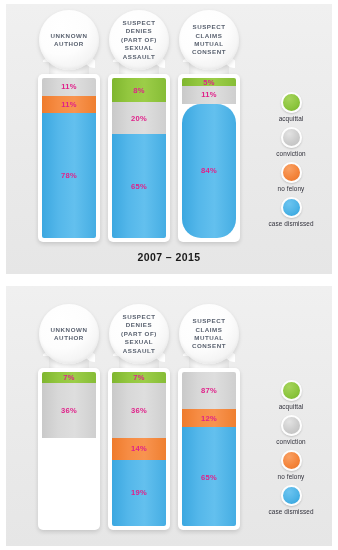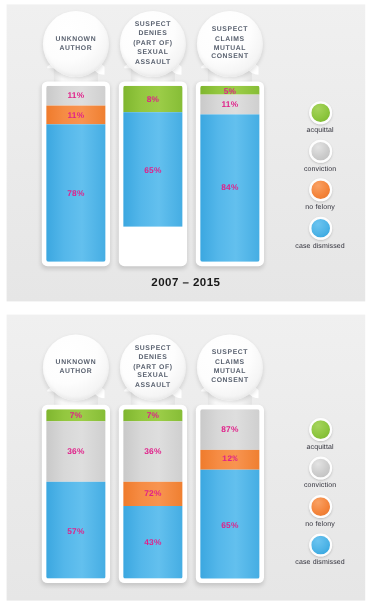--- a/index.html
+++ b/index.html
@@ -207,40 +207,43 @@
       <div class="column col-1">
         <div class="bulb" style="top: 6px;">
           <div class="bulb-label">SUSPECT<br>DENIES<br>(PART OF)<br>SEXUAL<br>ASSAULT</div>
         </div>
         <div class="neck" style="top: 42px; height: 30px;"></div>
         <div class="tube" style="top: 70px; height: 168px;">
           <div class="tube-inner">
             <div class="seg seg-acquittal" style="flex: 0 0 15%;">
               <span class="seg-label">8%</span>
             </div>
+            <div class="seg seg-conviction" style="flex: 0 0 20%;">
+              <span class="seg-label">20%</span>
+            </div>
             <div class="seg seg-dismissed" style="flex: 0 0 65%;">
               <span class="seg-label">65%</span>
             </div>
           </div>
         </div>
       </div>
       <div class="column col-2">
         <div class="bulb" style="top: 6px;">
           <div class="bulb-label">SUSPECT<br>CLAIMS<br>MUTUAL<br>CONSENT</div>
         </div>
         <div class="neck" style="top: 42px; height: 30px;"></div>
         <div class="tube" style="top: 70px; height: 168px;">
           <div class="tube-inner">
             <div class="seg seg-acquittal" style="flex: 0 0 5%;">
               <span class="seg-label">5%</span>
             </div>
             <div class="seg seg-conviction" style="flex: 0 0 11%;">
               <span class="seg-label">11%</span>
             </div>
-            <div class="seg seg-dismissed" style="flex: 0 0 84%;">
+            <div class="seg seg-dismissed" style="flex: 0 0 84%; border-radius: 19px;">
               <span class="seg-label">84%</span>
             </div>
           </div>
         </div>
       </div>
     </div>
   <div class="caption" style="top: 247px;">2007 – 2015</div>
   <div class="legend" style="left: 246px; top: 88px;">
       <div class="legend-item">
         <div class="legend-dot dot-acquittal"></div>
@@ -269,59 +272,56 @@
         </div>
         <div class="neck" style="top: 54px; height: 30px;"></div>
         <div class="tube" style="top: 82px; height: 162px;">
           <div class="tube-inner">
             <div class="seg seg-acquittal" style="flex: 0 0 7%;">
               <span class="seg-label">7%</span>
             </div>
             <div class="seg seg-conviction" style="flex: 0 0 36%;">
               <span class="seg-label">36%</span>
             </div>
-            <div class="seg seg-dismissed" style="flex: 0 0 57%;">
-              <span class="seg-label">57%</span>
-            </div>
           </div>
         </div>
       </div>
       <div class="column col-1">
         <div class="bulb" style="top: 18px;">
           <div class="bulb-label">SUSPECT<br>DENIES<br>(PART OF)<br>SEXUAL<br>ASSAULT</div>
         </div>
         <div class="neck" style="top: 54px; height: 30px;"></div>
         <div class="tube" style="top: 82px; height: 162px;">
           <div class="tube-inner">
             <div class="seg seg-acquittal" style="flex: 0 0 7%;">
               <span class="seg-label">7%</span>
             </div>
             <div class="seg seg-conviction" style="flex: 0 0 36%;">
               <span class="seg-label">36%</span>
             </div>
             <div class="seg seg-nofelony" style="flex: 0 0 14%;">
-              <span class="seg-label">72%</span>
+              <span class="seg-label">14%</span>
             </div>
             <div class="seg seg-dismissed" style="flex: 0 0 43%;">
-              <span class="seg-label">43%</span>
+              <span class="seg-label">19%</span>
             </div>
           </div>
         </div>
       </div>
       <div class="column col-2">
         <div class="bulb" style="top: 18px;">
           <div class="bulb-label">SUSPECT<br>CLAIMS<br>MUTUAL<br>CONSENT</div>
         </div>
         <div class="neck" style="top: 54px; height: 30px;"></div>
         <div class="tube" style="top: 82px; height: 162px;">
           <div class="tube-inner">
             <div class="seg seg-conviction" style="flex: 0 0 24%;">
               <span class="seg-label">87%</span>
             </div>
-            <div class="seg seg-nofelony" style="flex: 0 0 12%; font-family: Liberation Mono, monospace;">
+            <div class="seg seg-nofelony" style="flex: 0 0 12%;">
               <span class="seg-label">12%</span>
             </div>
             <div class="seg seg-dismissed" style="flex: 0 0 65%;">
               <span class="seg-label">65%</span>
             </div>
           </div>
         </div>
       </div>
     </div>
   <div class="legend" style="left: 246px; top: 94px;">

